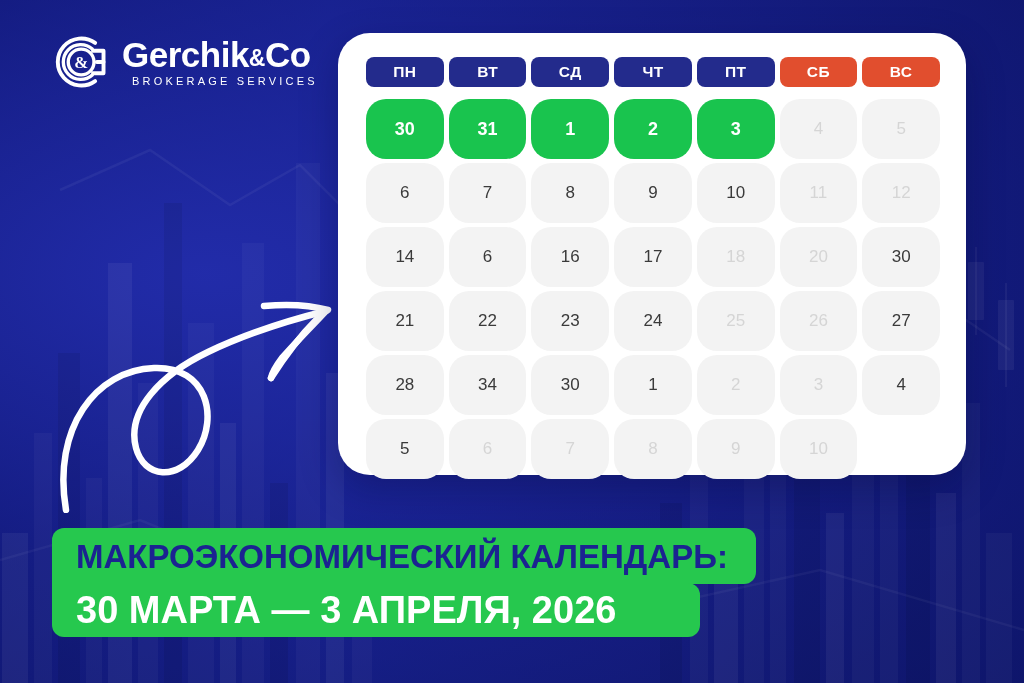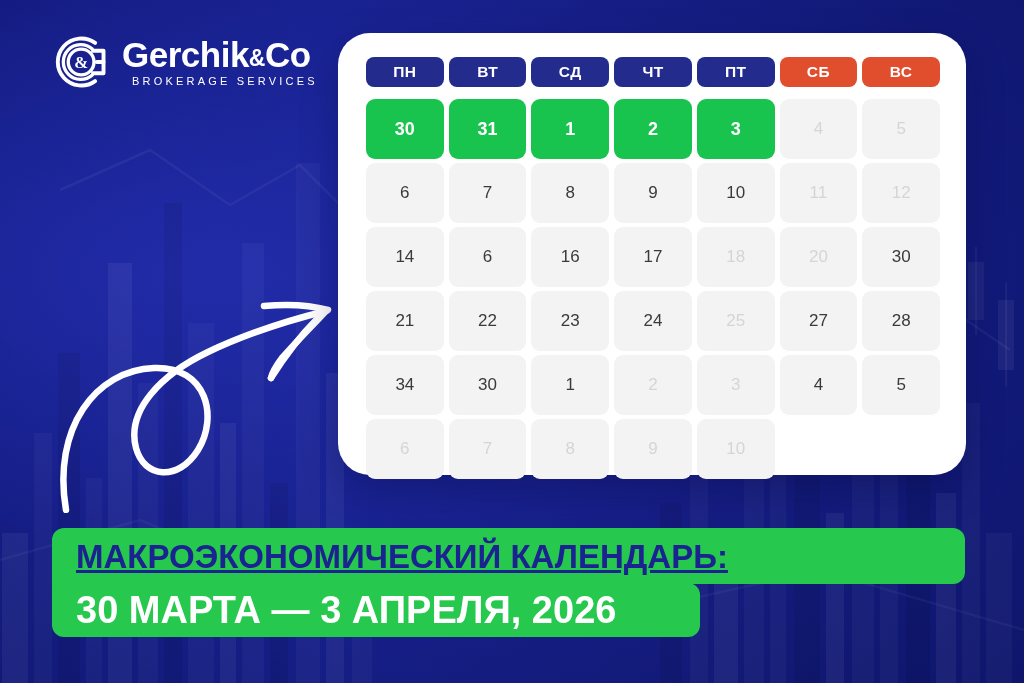--- a/index.html
+++ b/index.html
@@ -102,21 +102,21 @@
     color:#ffffff;
     font-size:15.5px;
     font-weight:bold;
     letter-spacing:0.4px;
   }
   .dow.weekday { background:#232B8C; }
   .dow.weekend { background:#E14E2E; }
 
   .day {
     height:60px;
-    border-radius:9px;
+    border-radius:20px;
     background:#F3F3F3;
     display:flex; align-items:center; justify-content:center;
     font-size:17px;
     color:#3A3A3A;
     font-weight:normal;
   }
   .day.muted { color:#D5D5D5; }
   .day.active {
     background:#19C44E;
     color:#ffffff;
@@ -127,24 +127,23 @@
 
   
   #banner { position:absolute; left:52px; top:528px; }
   .banner-row {
     background:#26C84E;
     display:flex; align-items:center;
     color:#1B2391;
   }
   #banner-top {
     height:56px;
-    width:913px;
+    width:704px;
     border-radius:12px 12px 12px 0;
     padding:0 24px 0 24px;
-    text-decoration:underline;
   }
   #banner-bottom {
     height:54px;
     width:648px;
     border-radius:0 12px 12px 12px;
     padding:0 24px 0 24px;
     margin-top:-1px;
   }
   #banner-line1 {
     font-size:33px;
@@ -282,20 +281,21 @@
         <div class="day">16</div>
         <div class="day">17</div>
         <div class="day muted">18</div>
         <div class="day muted">20</div>
         <div class="day">30</div>
         <div class="day">21</div>
         <div class="day">22</div>
         <div class="day">23</div>
         <div class="day">24</div>
         <div class="day muted">25</div>
+        <div class="day muted">26</div>
         <div class="day">27</div>
         <div class="day">28</div>
         <div class="day">34</div>
         <div class="day">30</div>
         <div class="day">1</div>
         <div class="day muted">2</div>
         <div class="day muted">3</div>
         <div class="day">4</div>
         <div class="day">5</div>
         <div class="day muted">6</div>

